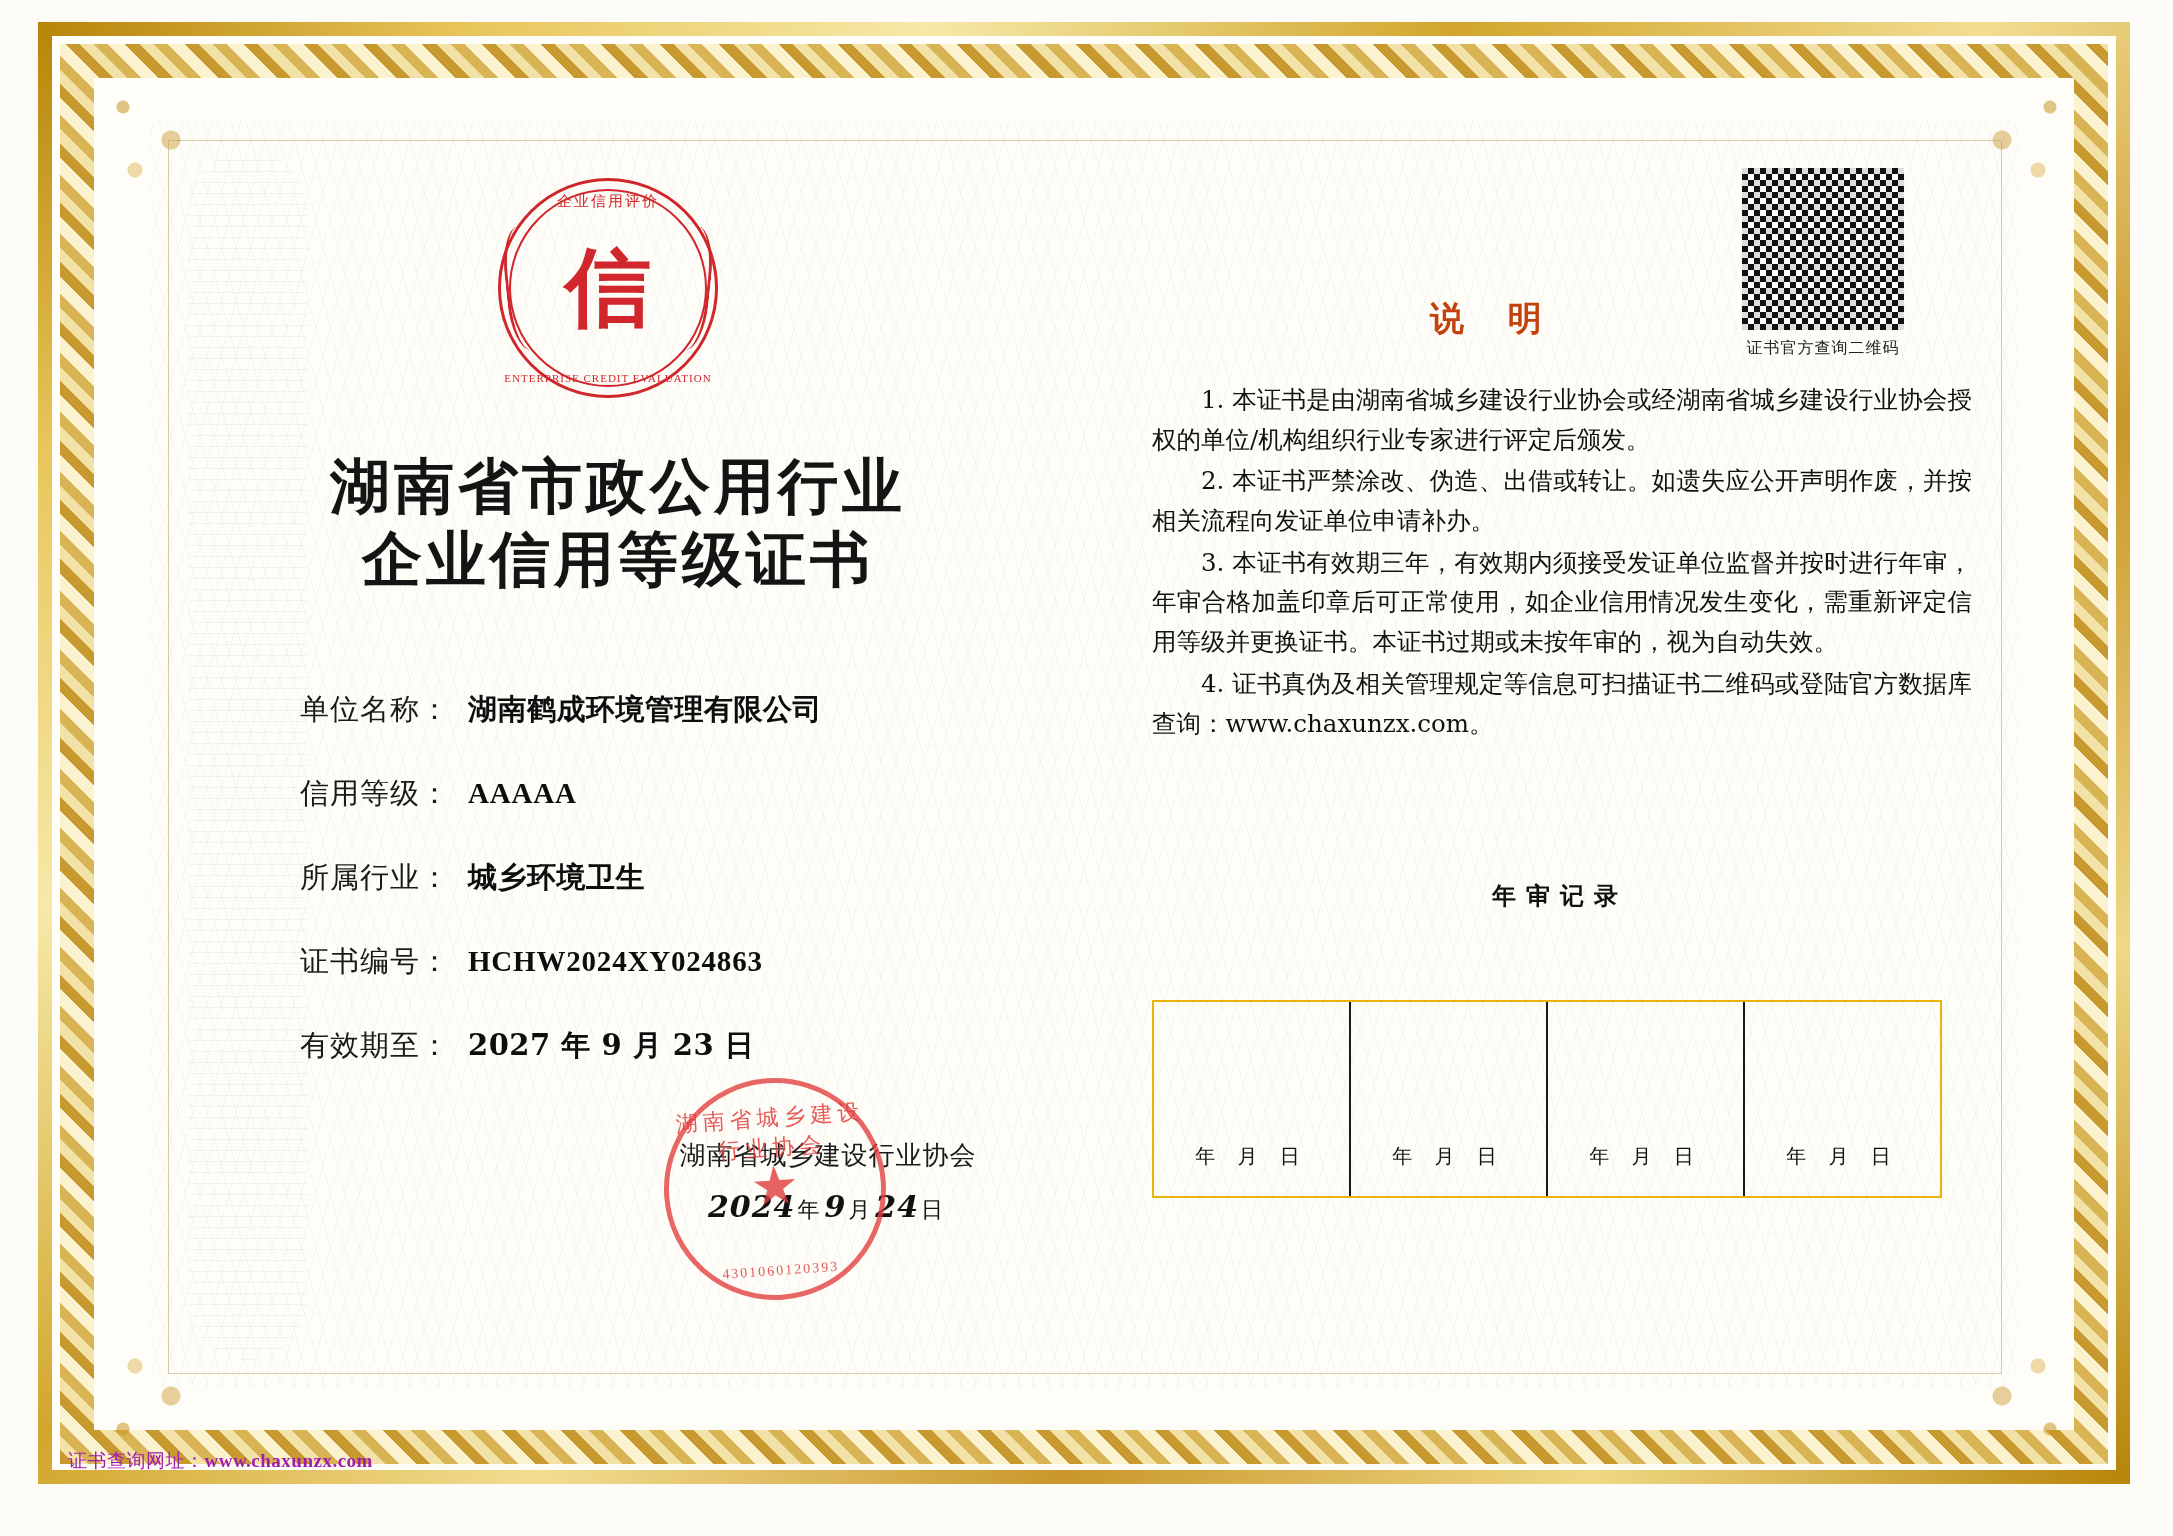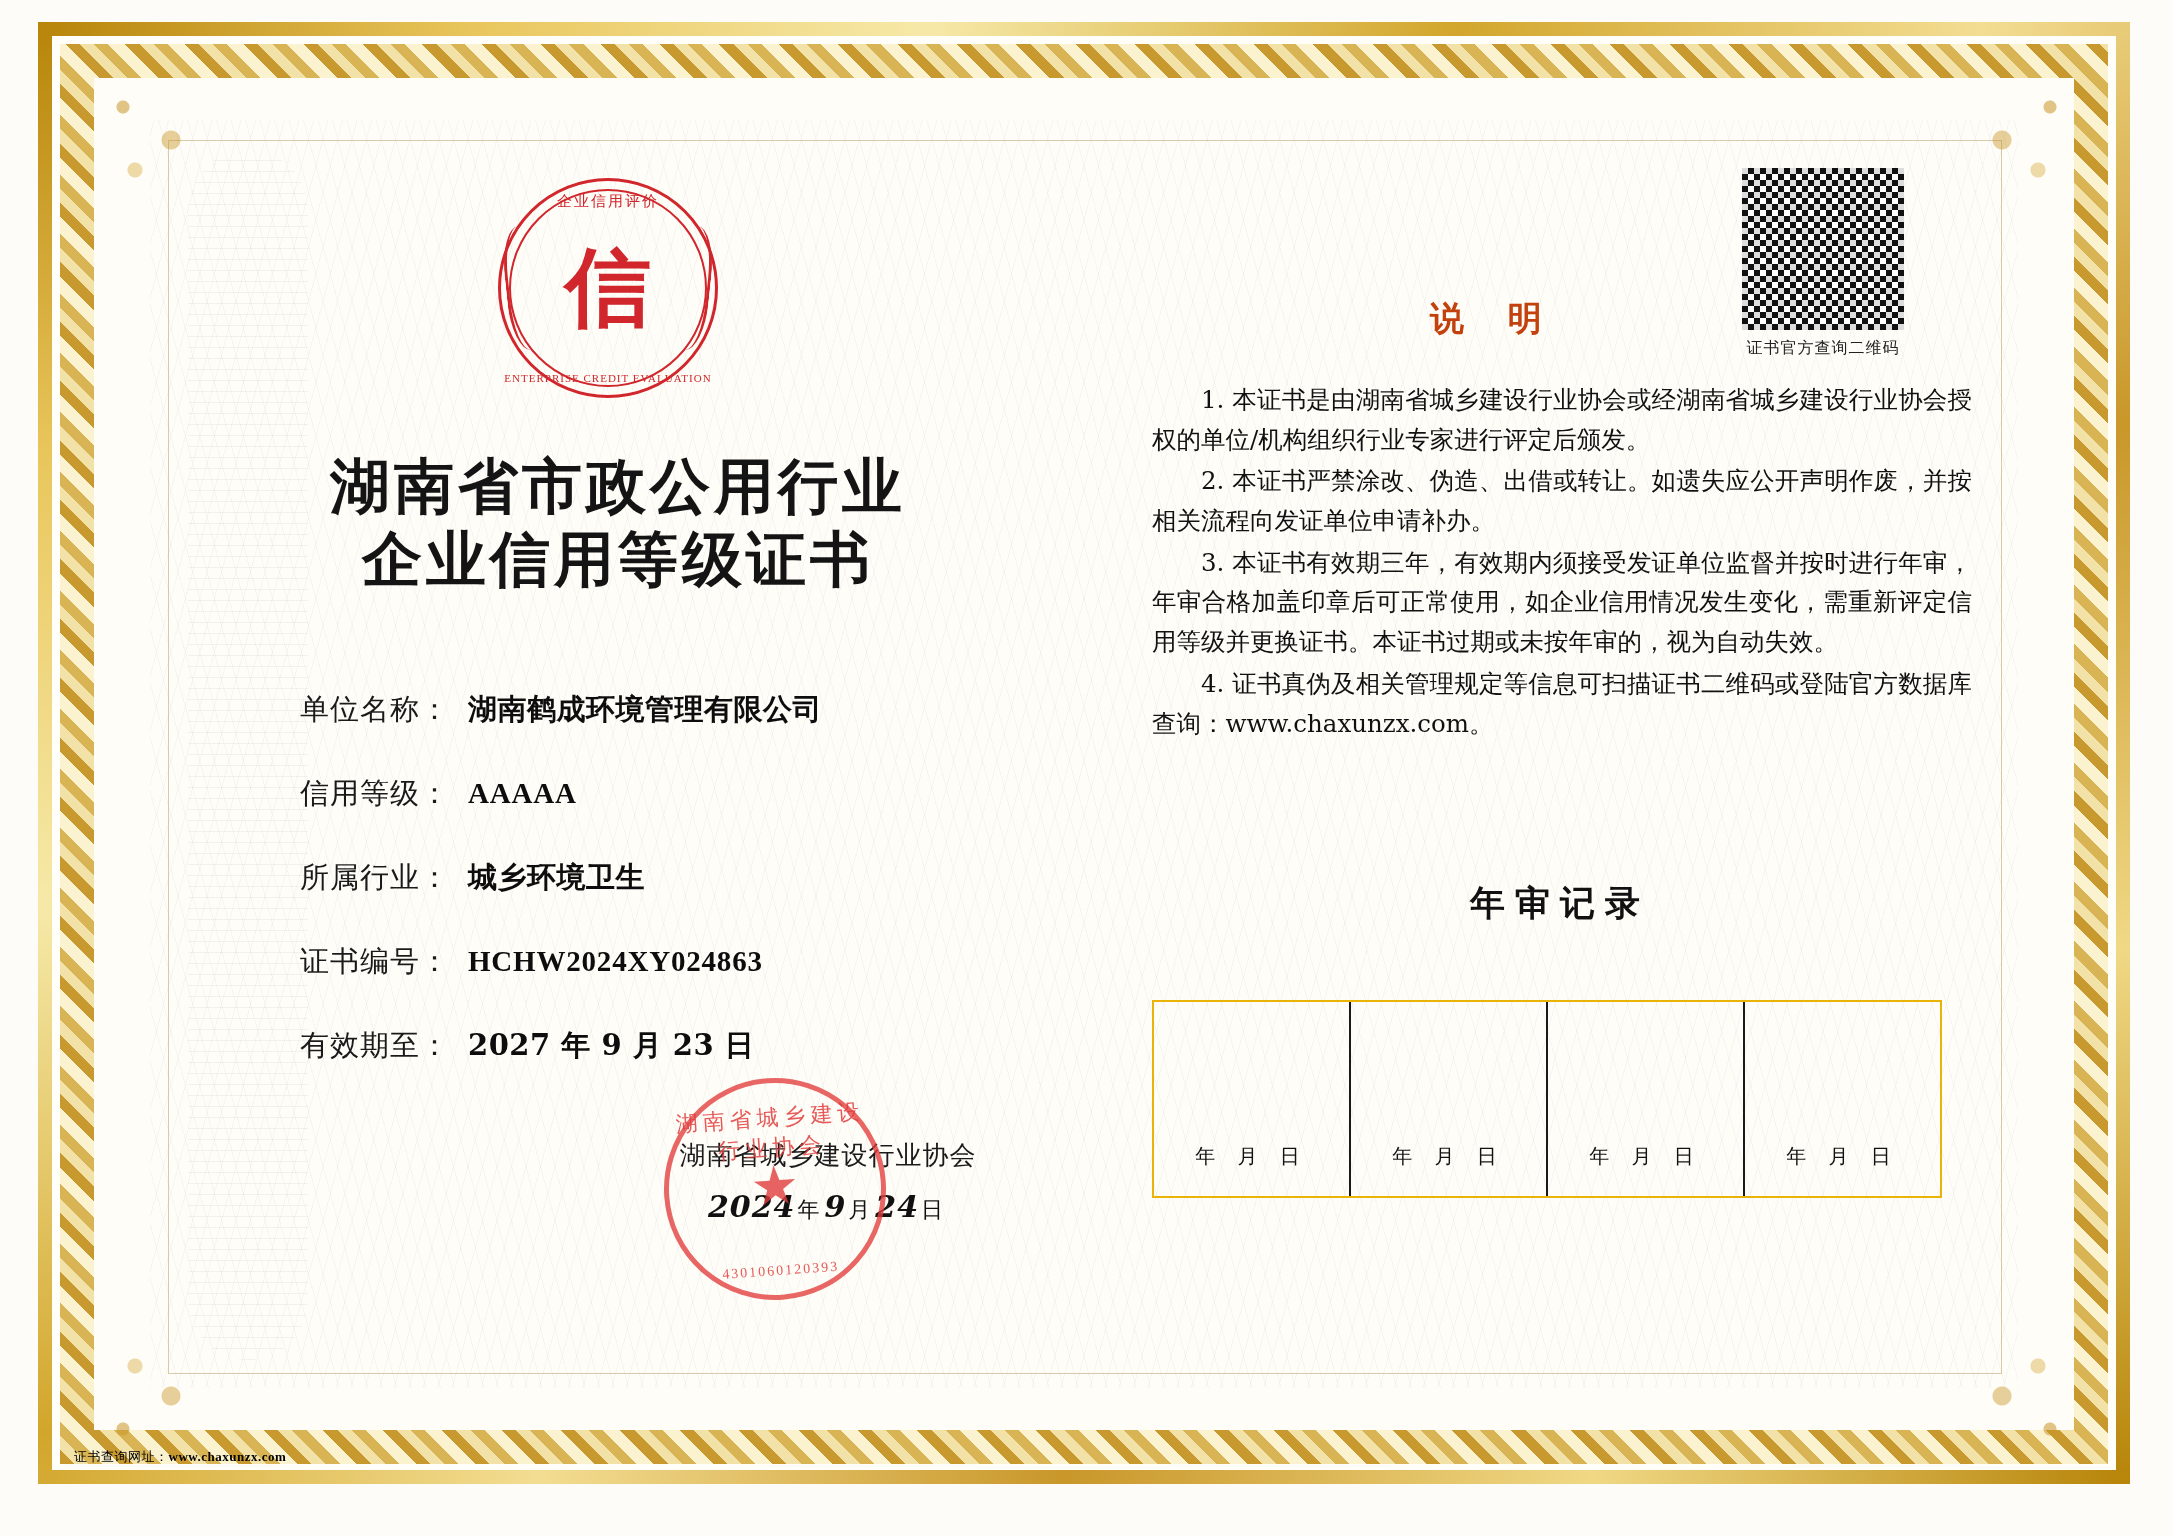--- a/index.html
+++ b/index.html
@@ -306,21 +306,21 @@
     color: #222;
     letter-spacing: 1px;
     font-family: "DejaVu Sans", sans-serif;
   }
 
   .annual-heading {
     position: absolute;
     left: 1430px; top: 880px;
     width: 260px;
     text-align: center;
-    font-size: 35px;
+    font-size: 24px;
     font-weight: 700;
     letter-spacing: 10px;
     color: #111;
     font-family: "DejaVu Serif", serif;
   }
   .annual-table {
     position: absolute;
     left: 1152px; top: 1000px;
     width: 790px;
     height: 198px;
@@ -341,23 +341,23 @@
     text-align: center;
     font-size: 20px;
     letter-spacing: 8px;
     color: #111;
     font-family: "DejaVu Serif", serif;
   }
 
   
   .footer {
     position: absolute;
-    left: 74px; top: 1448px;
-    font-size: 13px;
-    color: #000000;
+    left: 68px; top: 1448px;
+    font-size: 19px;
+    color: #a21caf;
     letter-spacing: .5px;
     font-family: "DejaVu Serif", serif;
   }
   .footer .url { font-weight: 700; font-family: "Liberation Serif", serif; }
 
   
   .corner {
     position: absolute;
     width: 150px; height: 150px;
     background:

